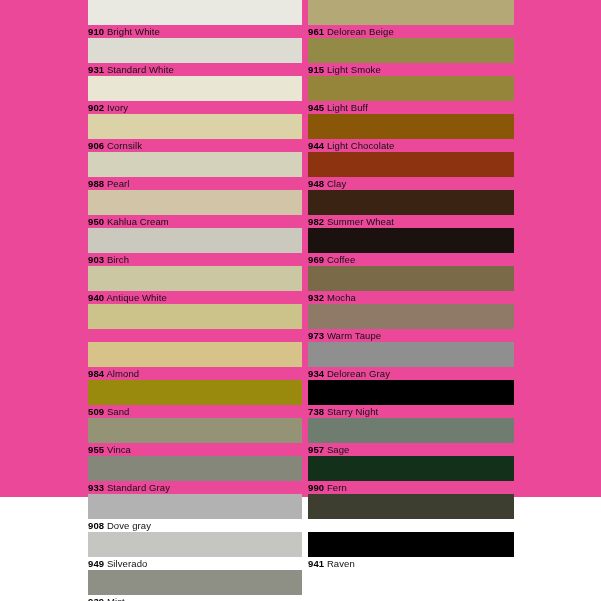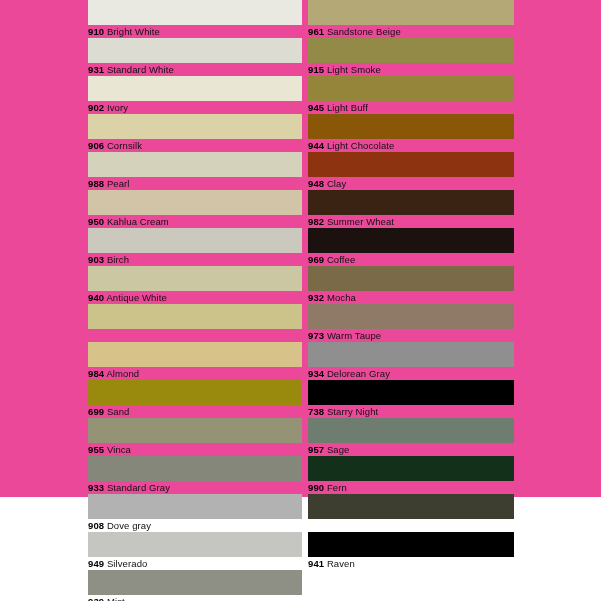--- a/index.html
+++ b/index.html
@@ -94,21 +94,21 @@
       </div>
       <div class="swatch-row">
         <div class="swatch-chip" title="#cbc389" style="background: rgb(203, 195, 137);"></div>
       </div>
       <div class="swatch-row">
         <div class="swatch-chip" title="#d7c389" style="background: rgb(215, 195, 137);"></div>
         <div class="swatch-caption"><span class="swatch-code">984</span> <span class="swatch-name">Almond</span></div>
       </div>
       <div class="swatch-row">
         <div class="swatch-chip" title="#99890d" style="background: rgb(153, 137, 13);"></div>
-        <div class="swatch-caption"><span class="swatch-code">699</span> <span class="swatch-name">Sand</span></div>
+        <div class="swatch-caption"><span class="swatch-code">509</span> <span class="swatch-name">Sand</span></div>
       </div>
       <div class="swatch-row">
         <div class="swatch-chip" title="#949375" style="background: rgb(148, 147, 117);"></div>
         <div class="swatch-caption"><span class="swatch-code">955</span> <span class="swatch-name">Vinca</span></div>
       </div>
       <div class="swatch-row">
         <div class="swatch-chip" title="#84877a" style="background: rgb(132, 135, 122);"></div>
         <div class="swatch-caption"><span class="swatch-code">933</span> <span class="swatch-name">Standard Gray</span></div>
       </div>
       <div class="swatch-row">
@@ -120,21 +120,21 @@
         <div class="swatch-caption"><span class="swatch-code">949</span> <span class="swatch-name">Silverado</span></div>
       </div>
       <div class="swatch-row">
         <div class="swatch-chip" title="#8e9086" style="background: rgb(142, 144, 134);"></div>
         <div class="swatch-caption"><span class="swatch-code">939</span> <span class="swatch-name">Mist</span></div>
       </div>
     </div>
   <div class="column" id="col-right">
       <div class="swatch-row">
         <div class="swatch-chip" title="#b4a877" style="background: rgb(180, 168, 119);"></div>
-        <div class="swatch-caption"><span class="swatch-code">961</span> <span class="swatch-name">Sandstone Beige</span></div>
+        <div class="swatch-caption"><span class="swatch-code">961</span> <span class="swatch-name">Delorean Beige</span></div>
       </div>
       <div class="swatch-row">
         <div class="swatch-chip" title="#938a48" style="background: rgb(147, 138, 72);"></div>
         <div class="swatch-caption"><span class="swatch-code">915</span> <span class="swatch-name">Light Smoke</span></div>
       </div>
       <div class="swatch-row">
         <div class="swatch-chip" title="#94853b" style="background: rgb(148, 133, 59);"></div>
         <div class="swatch-caption"><span class="swatch-code">945</span> <span class="swatch-name">Light Buff</span></div>
       </div>
       <div class="swatch-row">

